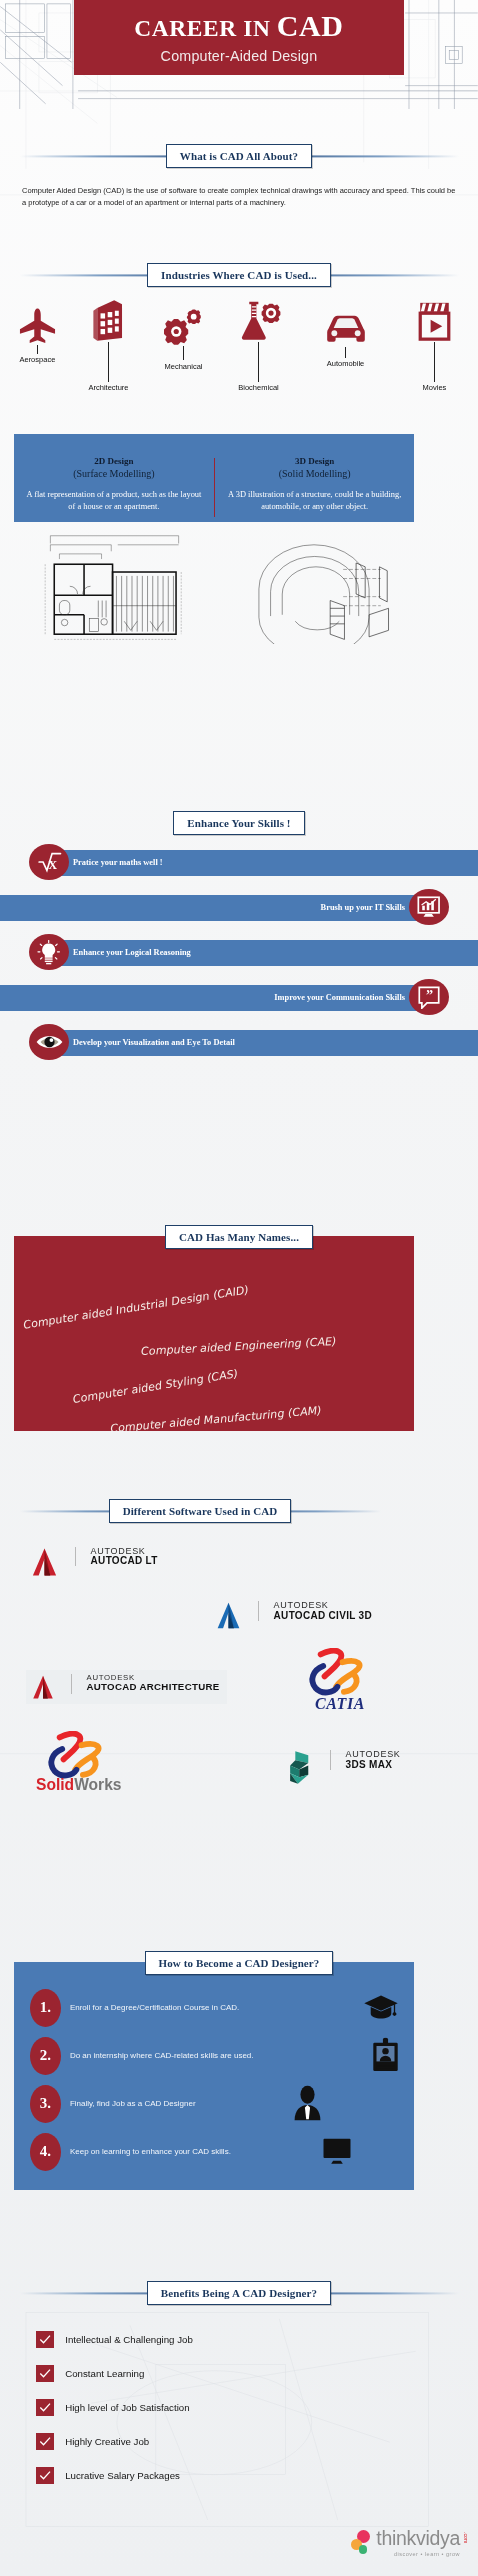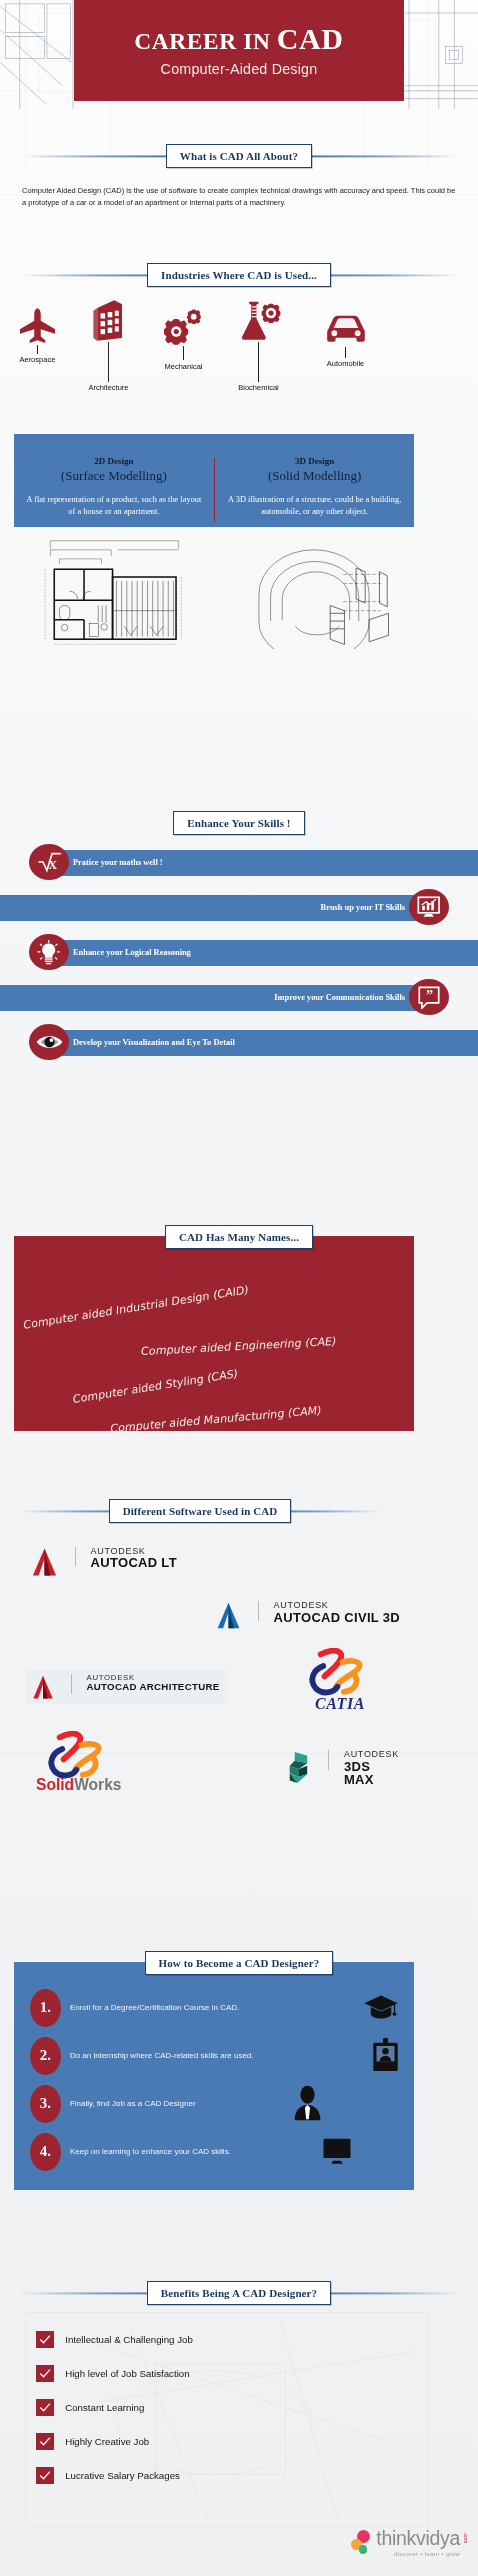--- a/index.html
+++ b/index.html
@@ -19,21 +19,21 @@
     background:linear-gradient(90deg,rgba(255,255,255,0) 0%,#7e9fc4 18%,#2b4e7e 50%,#7e9fc4 82%,rgba(255,255,255,0) 100%);
     transform:translateY(-0.6px);}
   .plaque{position:relative;display:inline-block;background:#fff;border:0.9px solid #1f4068;
     padding:5.2px 13px;box-shadow:1px 1px 0 rgba(0,0,0,.18);}
   .plaque span{font-family:"Liberation Serif",serif;font-weight:bold;color:#19365c;
     font-size:11px;letter-spacing:0.1px;white-space:nowrap;}
 
   
   #header{position:absolute;top:0;left:0;width:478px;height:109px;overflow:hidden;z-index:2;}
   #header .bp{position:absolute;inset:0;}
-  #header .band{position:absolute;left:74px;top:0;width:330px;height:101px;background:#9b2430;
+  #header .band{position:absolute;left:74px;top:0;width:330px;height:75px;background:#9b2430;
     display:flex;flex-direction:column;align-items:center;justify-content:center;}
   #header .t1{font-family:"Liberation Serif",serif;font-weight:bold;color:#fff;font-size:23.4px;
     letter-spacing:0.6px;line-height:1;}
   #header .t1 .big{font-size:30px;}
   #header .t2{color:#f2eaea;font-size:14.3px;margin-top:6.5px;letter-spacing:0.2px;}
 
   
   #what{position:absolute;top:144px;left:0;width:478px;z-index:3;}
   #what .body{margin:17px 22px 0 22px;font-size:7.5px;line-height:1.55;color:#1a1a1a;text-align:left;}
 
@@ -46,21 +46,21 @@
   .ind .lbl{font-size:7.5px;color:#111;margin-top:1.3px;white-space:nowrap;}
 
   
   #twovsthree{position:absolute;top:448px;left:0;width:478px;z-index:3;}
   #twovsthree .panel{position:relative;margin-top:-13.6px;background:#4a7ab4;
     width:400px;margin-left:14.3px;padding:22px 0 0 0;}
   #twovsthree .cols{display:flex;}
   #twovsthree .col{flex:1;text-align:center;padding:0 10.4px 9px 10.4px;color:#fff;}
   #twovsthree .divider{width:1.6px;background:#9b2430;margin:1.3px 0 5.2px 0;}
   #twovsthree h4{font-family:"Liberation Serif",serif;font-size:9px;font-weight:bold;color:#0f1c30;}
-  #twovsthree .sub{font-family:"Liberation Serif",serif;font-size:13px;color:#112237;margin-top:1.3px;}
+  #twovsthree .sub{font-family:"Liberation Serif",serif;font-size:10px;color:#112237;margin-top:1.3px;}
   #twovsthree .desc{font-family:"Liberation Serif",serif;font-size:8.4px;line-height:1.45;margin-top:10.4px;color:#fff;}
   #twovsthree .imgs{display:flex;width:400px;margin-left:14.3px;background:transparent;}
   #twovsthree .imgbox{flex:1;height:123px;display:flex;align-items:center;justify-content:center;}
 
   
   #skills{position:absolute;top:811px;left:0;width:478px;z-index:3;}
   .skill{position:relative;height:36px;margin-top:9px;}
   .skill .bar{position:absolute;top:5.2px;height:26px;background:#4a7ab4;}
   .skill.left .bar{left:36px;right:0;}
   .skill.right .bar{left:0;right:36px;}
@@ -79,21 +79,21 @@
     background:#9b2430;overflow:hidden;}
   #names .nm{position:absolute;color:#f6efe9;font-size:11px;white-space:nowrap;
     font-family:"DejaVu Sans",sans-serif;font-style:italic;letter-spacing:0.1px;}
 
   
   #software{position:absolute;top:1499px;left:0;width:400px;z-index:3;}
   .logo-area{position:relative;height:305px;margin-top:13px;}
   .logo{position:absolute;display:flex;gap:15px;}
   .ad-name{display:flex;flex-direction:column;line-height:1.05;}
   .ad-name .a1{font-size:9px;color:#2b2b2b;letter-spacing:0.7px;font-weight:300;}
-  .ad-name .a2{font-size:13px;color:#111;letter-spacing:0.3px;font-weight:bold;}
+  .ad-name .a2{font-size:10px;color:#111;letter-spacing:0.3px;font-weight:bold;}
   .ad-sep{width:0.6px;height:19.5px;background:#b9b9b9;}
   .ds-block{display:flex;flex-direction:column;align-items:center;}
   .ds-word{font-family:"Liberation Serif",serif;font-style:italic;font-weight:bold;
     font-size:16px;color:#1e2d7d;letter-spacing:0.6px;margin-top:-2.6px;}
   .sw-word{font-size:15.6px;font-weight:bold;margin-top:-3.9px;}
   .sw-word .r{color:#d6232b;} .sw-word .g{color:#777;}
 
   
   #howto{position:absolute;top:1951px;left:0;width:478px;z-index:3;}
   #howto .panel{position:relative;margin-top:-13.6px;margin-left:14.3px;width:400px;
@@ -267,20 +267,39 @@
         </g>
         <path d="M18 23 l6 -13 a4 4 0 0 1 3.5 -2.3 h19 A4 4 0 0 1 50 10 l6 13z" fill="#f2f2f2"></path>
         <circle cx="19" cy="31" r="4.5" fill="#f2f2f2"></circle>
             <circle cx="55" cy="31" r="4.5" fill="#f2f2f2"></circle>
         </svg>
       </div>
       <div class="stem" style="height:10.4px;"></div>
       <div class="lbl">Automobile</div>
     </div>
 
+    <div class="ind" style="left:399px;top:0px;">
+      <div class="glyph">
+        <svg width="35" height="42" viewBox="0 0 54 64">
+            <g fill="#9b2430">
+          <rect x="5" y="4" width="44" height="14"></rect>
+          <rect x="5" y="20" width="44" height="40" fill="none" stroke="#9b2430" stroke-width="5"></rect>
+          <polygon points="21,30 39,40 21,50"></polygon>
+        </g>
+        <g fill="#fff">
+              <polygon points="9,5 14,5 11,17 6,17"></polygon>
+              <polygon points="19,5 24,5 21,17 16,17"></polygon>
+        <polygon points="29,5 34,5 31,17 26,17"></polygon>
+              <polygon points="39,5 44,5 41,17 36,17"></polygon>
+            </g>
+        </svg>
+      </div>
+      <div class="stem" style="height:40px;"></div>
+      <div class="lbl">Movies</div>
+    </div>
   </div>
 </section>
 
 <section id="twovsthree">
 
   <div class="panel">
     <div class="cols">
       <div class="col">
         <h4>2D Design</h4>
         <div class="sub">(Surface Modelling)</div>
@@ -637,29 +656,29 @@
           </svg>
       </div>
       <div class="btxt">Intellectual &amp; Challenging Job</div>
     </div>
     <div class="ben">
       <div class="chk">
         <svg width="12.3" height="9.7" viewBox="0 0 19 15">
             <path d="M2 7 L7 12 L17 1" stroke="#fff" stroke-width="2" fill="none"></path>
           </svg>
       </div>
-      <div class="btxt">High level of Job Satisfaction</div>
+      <div class="btxt">Constant Learning</div>
     </div>
     <div class="ben">
       <div class="chk">
         <svg width="12.3" height="9.7" viewBox="0 0 19 15">
             <path d="M2 7 L7 12 L17 1" stroke="#fff" stroke-width="2" fill="none"></path>
           </svg>
       </div>
-      <div class="btxt">Constant Learning</div>
+      <div class="btxt">High level of Job Satisfaction</div>
     </div>
     <div class="ben">
       <div class="chk">
         <svg width="12.3" height="9.7" viewBox="0 0 19 15">
             <path d="M2 7 L7 12 L17 1" stroke="#fff" stroke-width="2" fill="none"></path>
           </svg>
       </div>
       <div class="btxt">Highly Creative Job</div>
     </div>
     <div class="ben">

